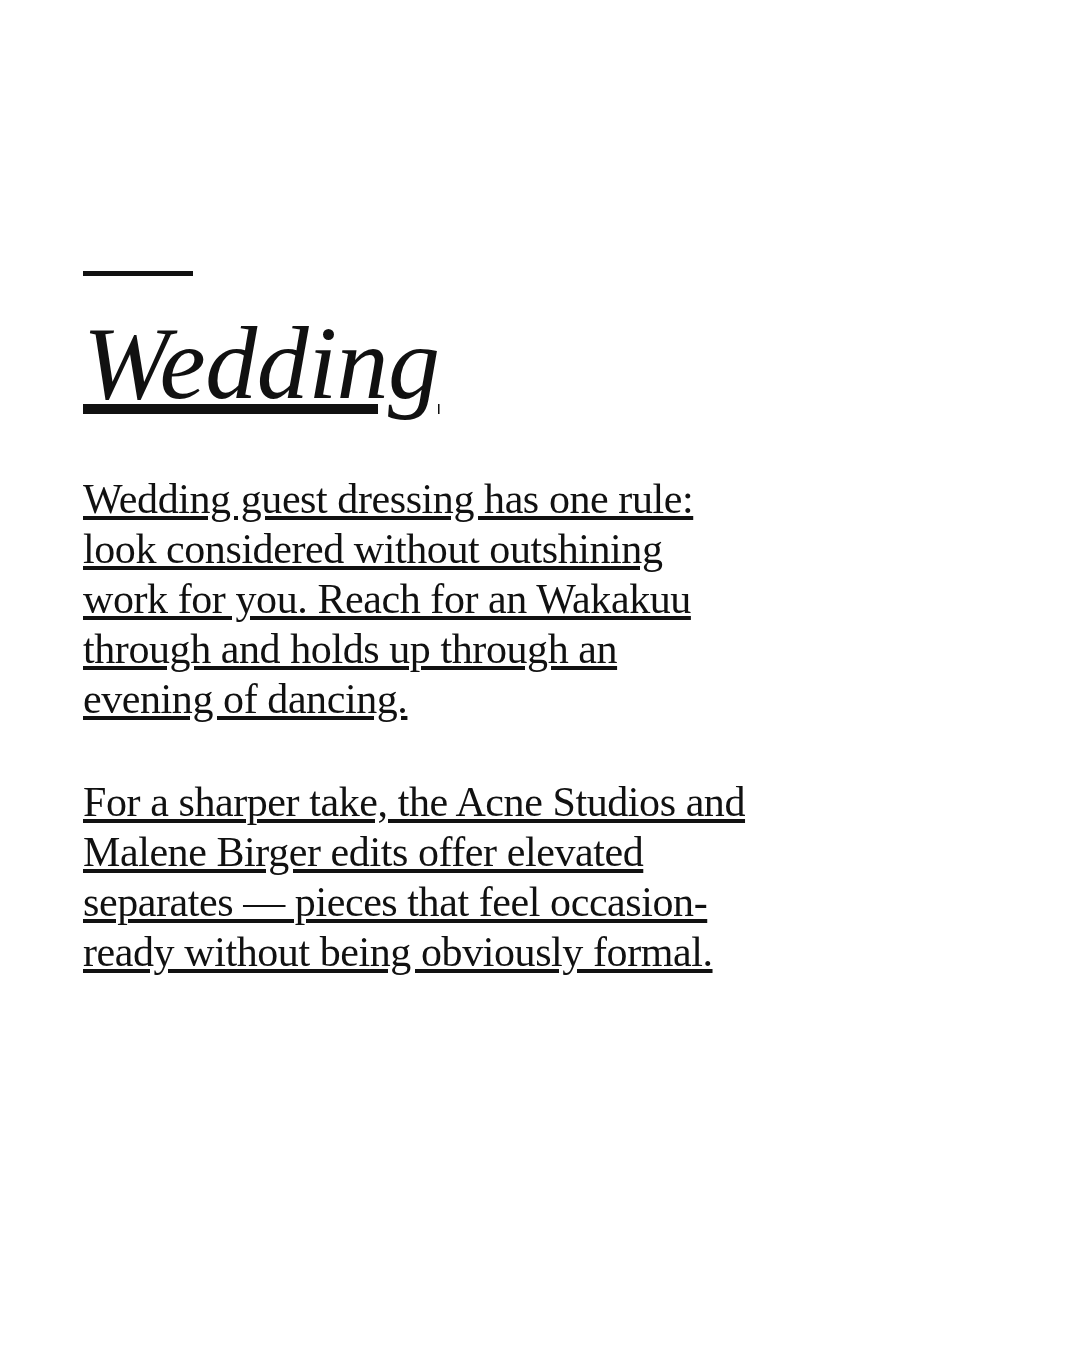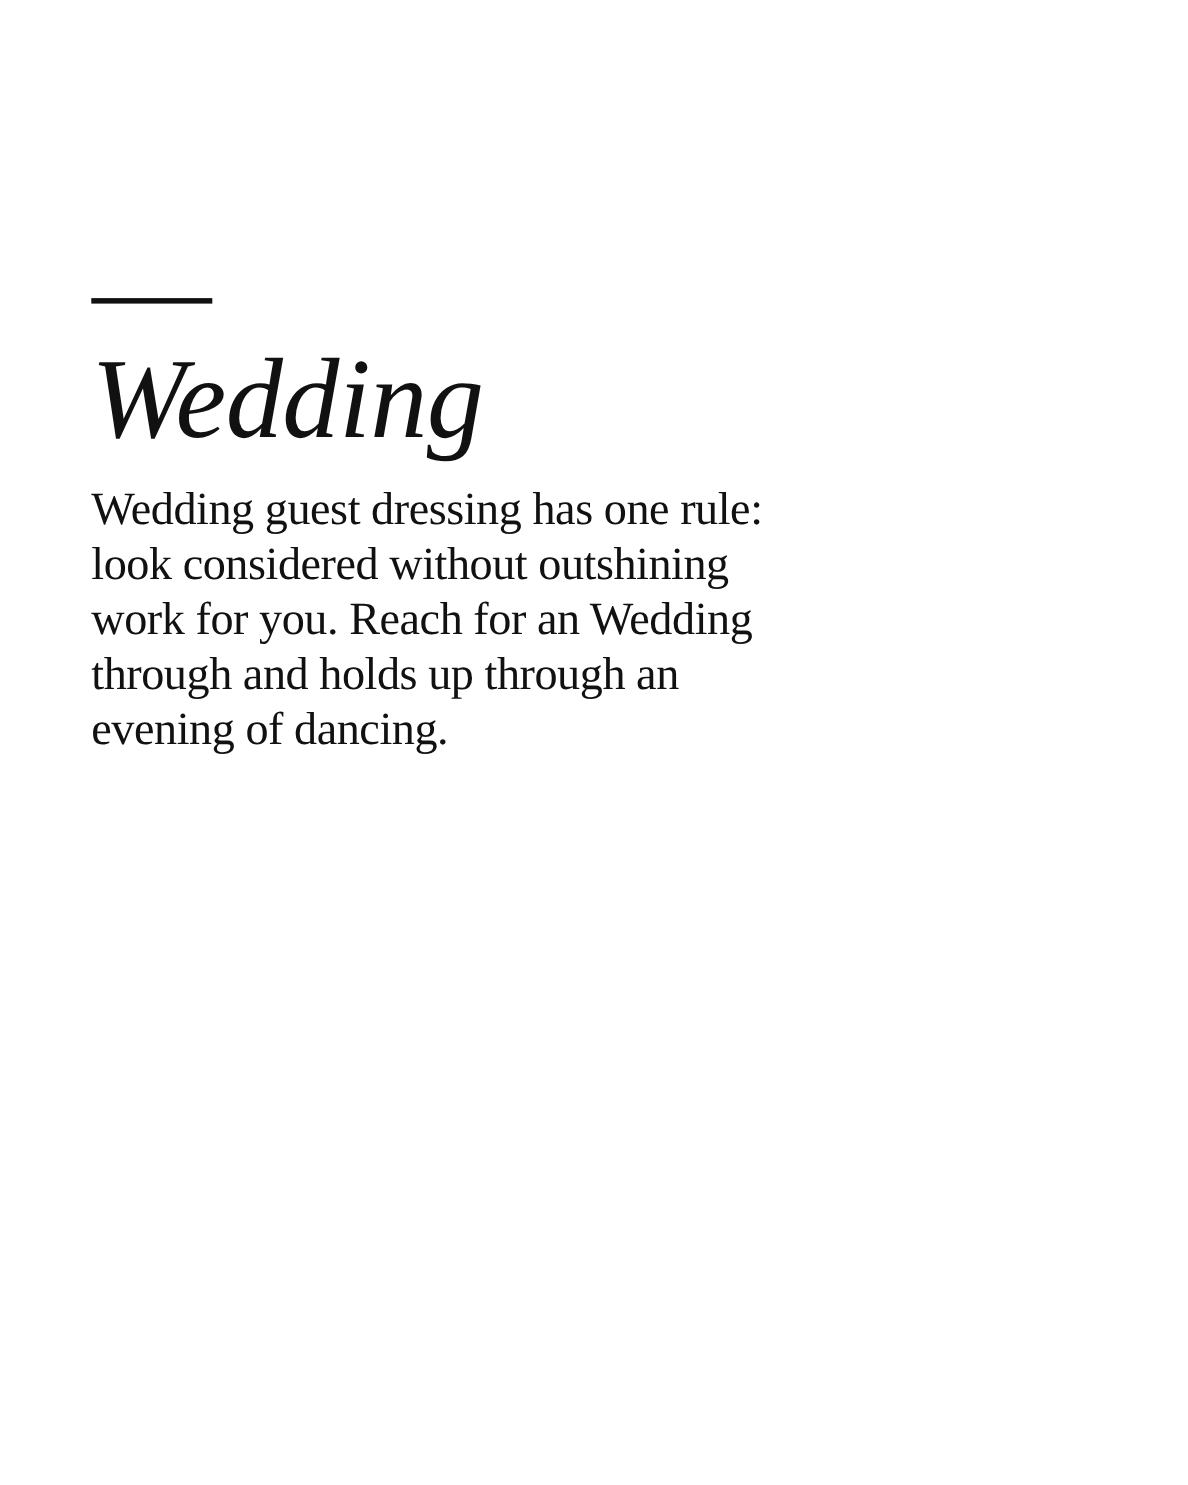--- a/index.html
+++ b/index.html
@@ -12,38 +12,39 @@
     background: #ffffff;
     overflow: hidden;
     font-family: "Liberation Serif", serif;
     color: #111111;
   }
   .page {
     box-sizing: border-box;
     width: 1080px;
     height: 1009px;
     padding: 271px 60px 0 83px;
+    text-decoration: underline;
   }
   .title-rule {
     width: 110px;
     height: 5px;
     background: #111111;
   }
   .page-title {
     margin: 43px 0 0 0;
     font-family: "Liberation Serif", serif;
     font-style: italic;
     font-weight: 400;
     font-size: 104px;
     line-height: 88px;
     letter-spacing: -0.005em;
     color: #111111;
   }
   .body-copy {
-    margin-top: 31px;
+    margin-top: 67px;
     font-size: 42px;
     line-height: 50px;
     letter-spacing: -0.01em;
     color: #111111;
   }
   .paragraph + .paragraph {
     margin-top: 53px;
   }
   .para-line {
     white-space: nowrap;
@@ -58,21 +59,27 @@
 
   <h1 class="page-title">
     <div class="title-line">Wedding</div>
   </h1>
 
   <div class="body-copy">
 
     <div class="paragraph">
       <div class="para-line">Wedding guest dressing has one rule:</div>
       <div class="para-line">look considered without outshining</div>
-      <div class="para-line">work for you. Reach for an Wedding</div>
+      <div class="para-line">work for you. Reach for an Wakakuu</div>
       <div class="para-line">through and holds up through an</div>
       <div class="para-line">evening of dancing.</div>
     </div>
 
+    <div class="paragraph">
+      <div class="para-line">For a sharper take, the Acne Studios and</div>
+      <div class="para-line">Malene Birger edits offer elevated</div>
+      <div class="para-line">separates — pieces that feel occasion-</div>
+      <div class="para-line">ready without being obviously formal.</div>
+    </div>
 
   </div>
 
 </div>
 
 </body></html>

